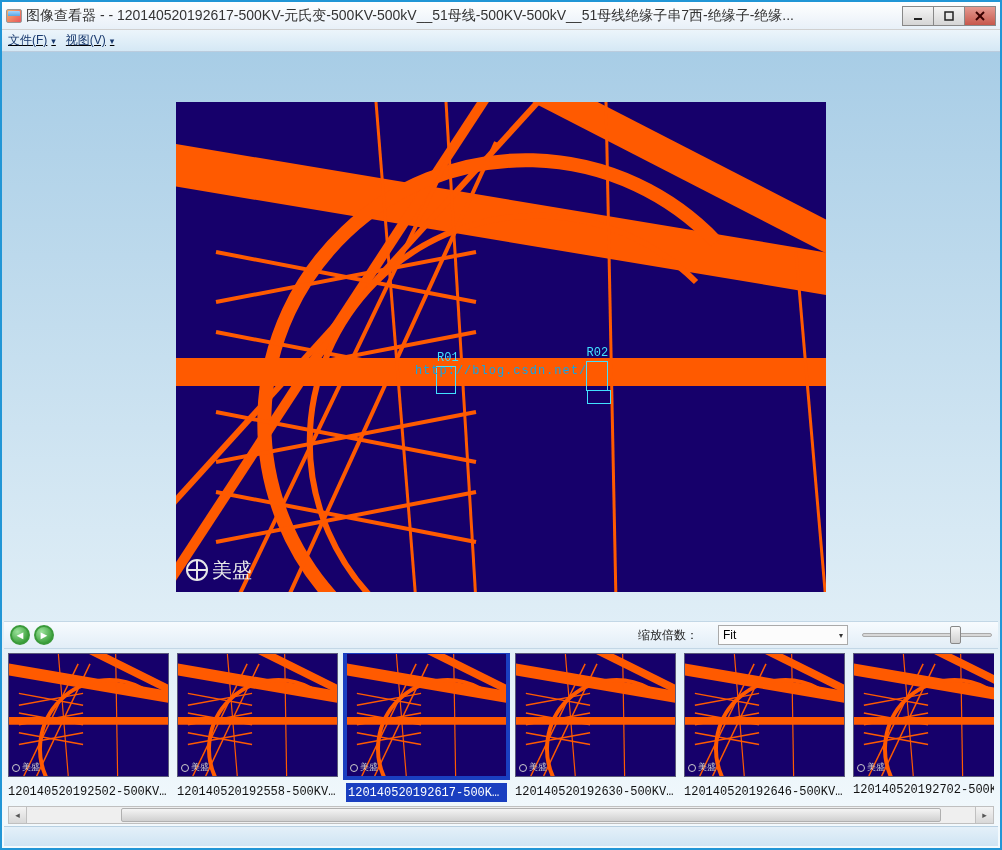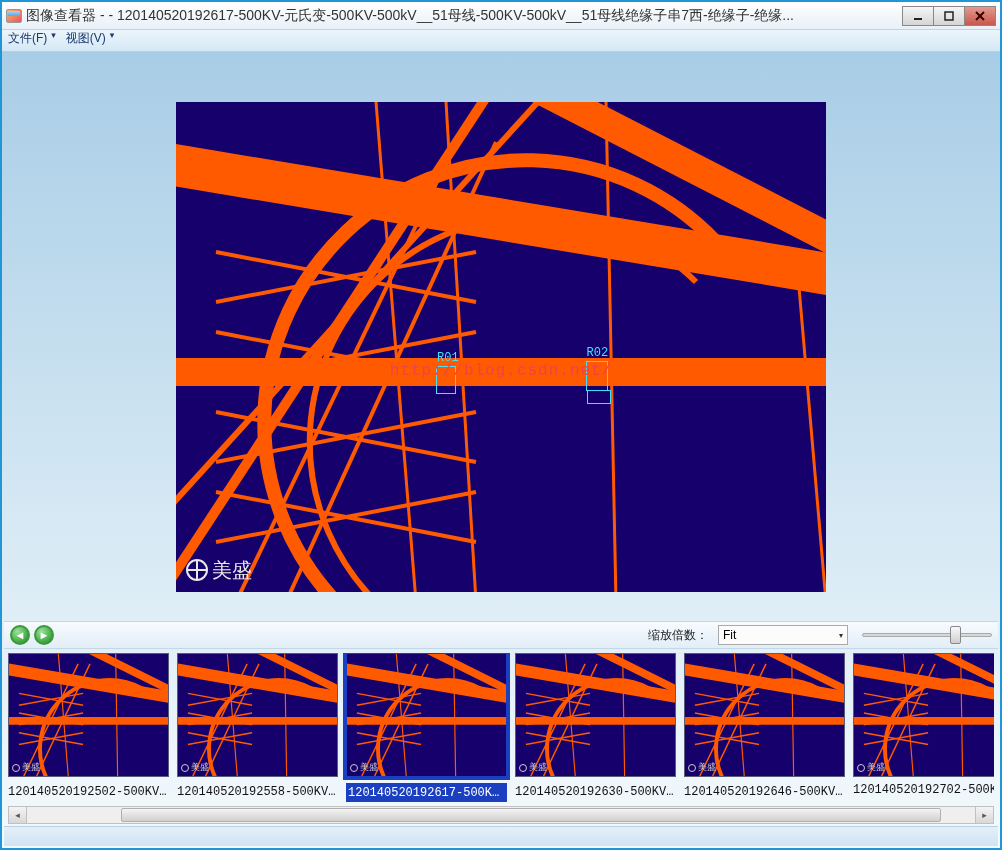--- a/index.html
+++ b/index.html
@@ -6,46 +6,46 @@
 body { font-family: "Microsoft YaHei", Tahoma, sans-serif; font-size: 12px; background: #fff; }
 .window { width: 1002px; height: 850px; border: 2px solid #2196d6; background: #fff; display: flex; flex-direction: column; position: relative; }
 .titlebar { height: 28px; background: linear-gradient(to bottom, #fff, #e8f0f8); display: flex; align-items: center; padding: 0 4px; border-bottom: 1px solid #d0d0d0; }
 .titlebar-icon { width: 16px; height: 14px; margin-right: 4px; background: linear-gradient(135deg,#f7b267,#e8575e); border: 1px solid #999; border-radius: 2px; position: relative; }
 .titlebar-icon::before { content:""; position:absolute; top:1px; left:1px; right:1px; height:5px; background:linear-gradient(to bottom,#a4d5ff,#5aa7e0); border-radius:1px 1px 0 0; }
 .titlebar-text { flex: 1; font-size: 14px; color: #333; white-space: nowrap; overflow: hidden; text-overflow: ellipsis; }
 .titlebar-buttons { display: flex; margin-left: auto; }
 .tb-btn { width: 32px; height: 20px; border: 1px solid #888; background: linear-gradient(to bottom,#f5f5f5,#d5d5d5); display: flex; align-items: center; justify-content: center; font-family: Arial; margin-left: -1px; }
 .tb-btn.close { background: linear-gradient(to bottom,#e49990,#c7584c); color:#3a0000; font-weight:bold; }
 .tb-btn svg { width: 10px; height: 10px; }
-.menubar { height: 22px; background: linear-gradient(to bottom,#ecf5fb,#d5e8f5); display: flex; padding-left: 6px; gap: 10px; border-bottom: 1px solid #bcd; }
+.menubar { height: 22px; background: linear-gradient(to bottom,#ecf5fb,#d5e8f5); display: flex; align-items: center; padding-left: 6px; gap: 10px; border-bottom: 1px solid #bcd; text-decoration: underline; }
 .menu-item { color: #1a3a6e; cursor: default; }
 .menubar .chev { font-size:9px; color:#1a3a6e; margin-left:-6px; }
 .content { flex: 1; background: linear-gradient(to bottom,#a8cde6 0%, #d7e9f4 60%, #f4fafd 100%); display: flex; flex-direction: column; padding: 2px; overflow: hidden; }
 
 .main-viewer { flex: 1; display: flex; align-items: center; justify-content: center; padding: 22px 12px 4px 12px; }
 .main-image { width: 650px; height: 490px; background: #16006b; position: relative; overflow: hidden; }
 .main-image svg { position:absolute; inset:0; width:100%; height:100%; }
-.watermark-url { position:absolute; top:55%; left:50%; transform:translate(-50%,-50%); color:#ef4444; font-family:"Courier New",monospace; font-size:16px; letter-spacing:1px; }
+.watermark-url { position:absolute; top:55%; left:50%; transform:translate(-50%,-50%); color:#0ea5e9; font-family:"Courier New",monospace; font-size:12px; letter-spacing:1px; }
 .watermark-logo { position:absolute; bottom:8px; left:10px; color:#e8e8e8; font-size:20px; font-weight:500; display:flex; align-items:center; gap:4px; }
 .watermark-logo .circ { width:22px; height:22px; border:2px solid #e8e8e8; border-radius:50%; position:relative; }
 .watermark-logo .circ::before, .watermark-logo .circ::after { content:""; position:absolute; background:#e8e8e8; }
 .watermark-logo .circ::before { top:50%; left:0; right:0; height:2px; transform:translateY(-50%); }
 .watermark-logo .circ::after { left:50%; top:0; bottom:0; width:2px; transform:translateX(-50%); }
 .roi { position:absolute; border:1px solid #42e0ff; color:#42e0ff; font-family:"Courier New",monospace; font-size:12px; }
 .roi .lbl { position:absolute; top:-16px; left:0; white-space:nowrap; }
 .roi.r1 { top:54%; left:40%; width:20px; height:28px; }
 .roi.r2 { top:53%; left:63%; width:22px; height:30px; }
 .roi.r2::after { content:""; position:absolute; top:100%; left:0; width:22px; height:12px; border:1px solid #42e0ff; }
 
 .toolbar { height: 28px; background: linear-gradient(to bottom,#f7fbfe,#e2eef7); border-top:1px solid #c3d7e6; border-bottom:1px solid #c3d7e6; display:flex; align-items:center; padding:0 6px; gap:4px; }
 .nav-btn { width:20px; height:20px; border-radius:50%; display:flex; align-items:center; justify-content:center; color:#fff; font-weight:bold; font-size:11px; border:2px solid #3a9a3a; }
 .nav-btn.back { background: radial-gradient(circle at 35% 30%, #9be29b, #1c8a1c); }
 .nav-btn.fwd  { background: radial-gradient(circle at 35% 30%, #9be29b, #1c8a1c); }
 .toolbar-spacer { flex:1; }
-.zoom-label { color:#222; margin-right:6px; }
+.zoom-label { color:#222; margin-right:16px; }
 .zoom-select { width:130px; height:20px; border:1px solid #aaa; background:#fcfcfc; padding:2px 4px; display:flex; align-items:center; justify-content:space-between; }
 .zoom-select .arr { font-size:8px; color:#333; }
 .slider-wrap { width:130px; height:20px; margin-left:10px; position:relative; display:flex; align-items:center; }
 .slider-track { height:4px; flex:1; background:#d8d8d8; border:1px solid #aaa; border-radius:2px; }
 .slider-thumb { position:absolute; left:68%; top:1px; width:11px; height:18px; background:linear-gradient(to bottom,#f8f8f8,#cfcfcf); border:1px solid #888; border-radius:2px; }
 
 .thumb-strip { padding:4px 4px 2px 4px; }
 .thumbs { display:flex; gap:8px; overflow:hidden; }
 .thumb { width:161px; flex-shrink:0; }
 .thumb-img { width:161px; height:124px; background:#16006b; border:1px solid #5a5a7a; position:relative; overflow:hidden; }

